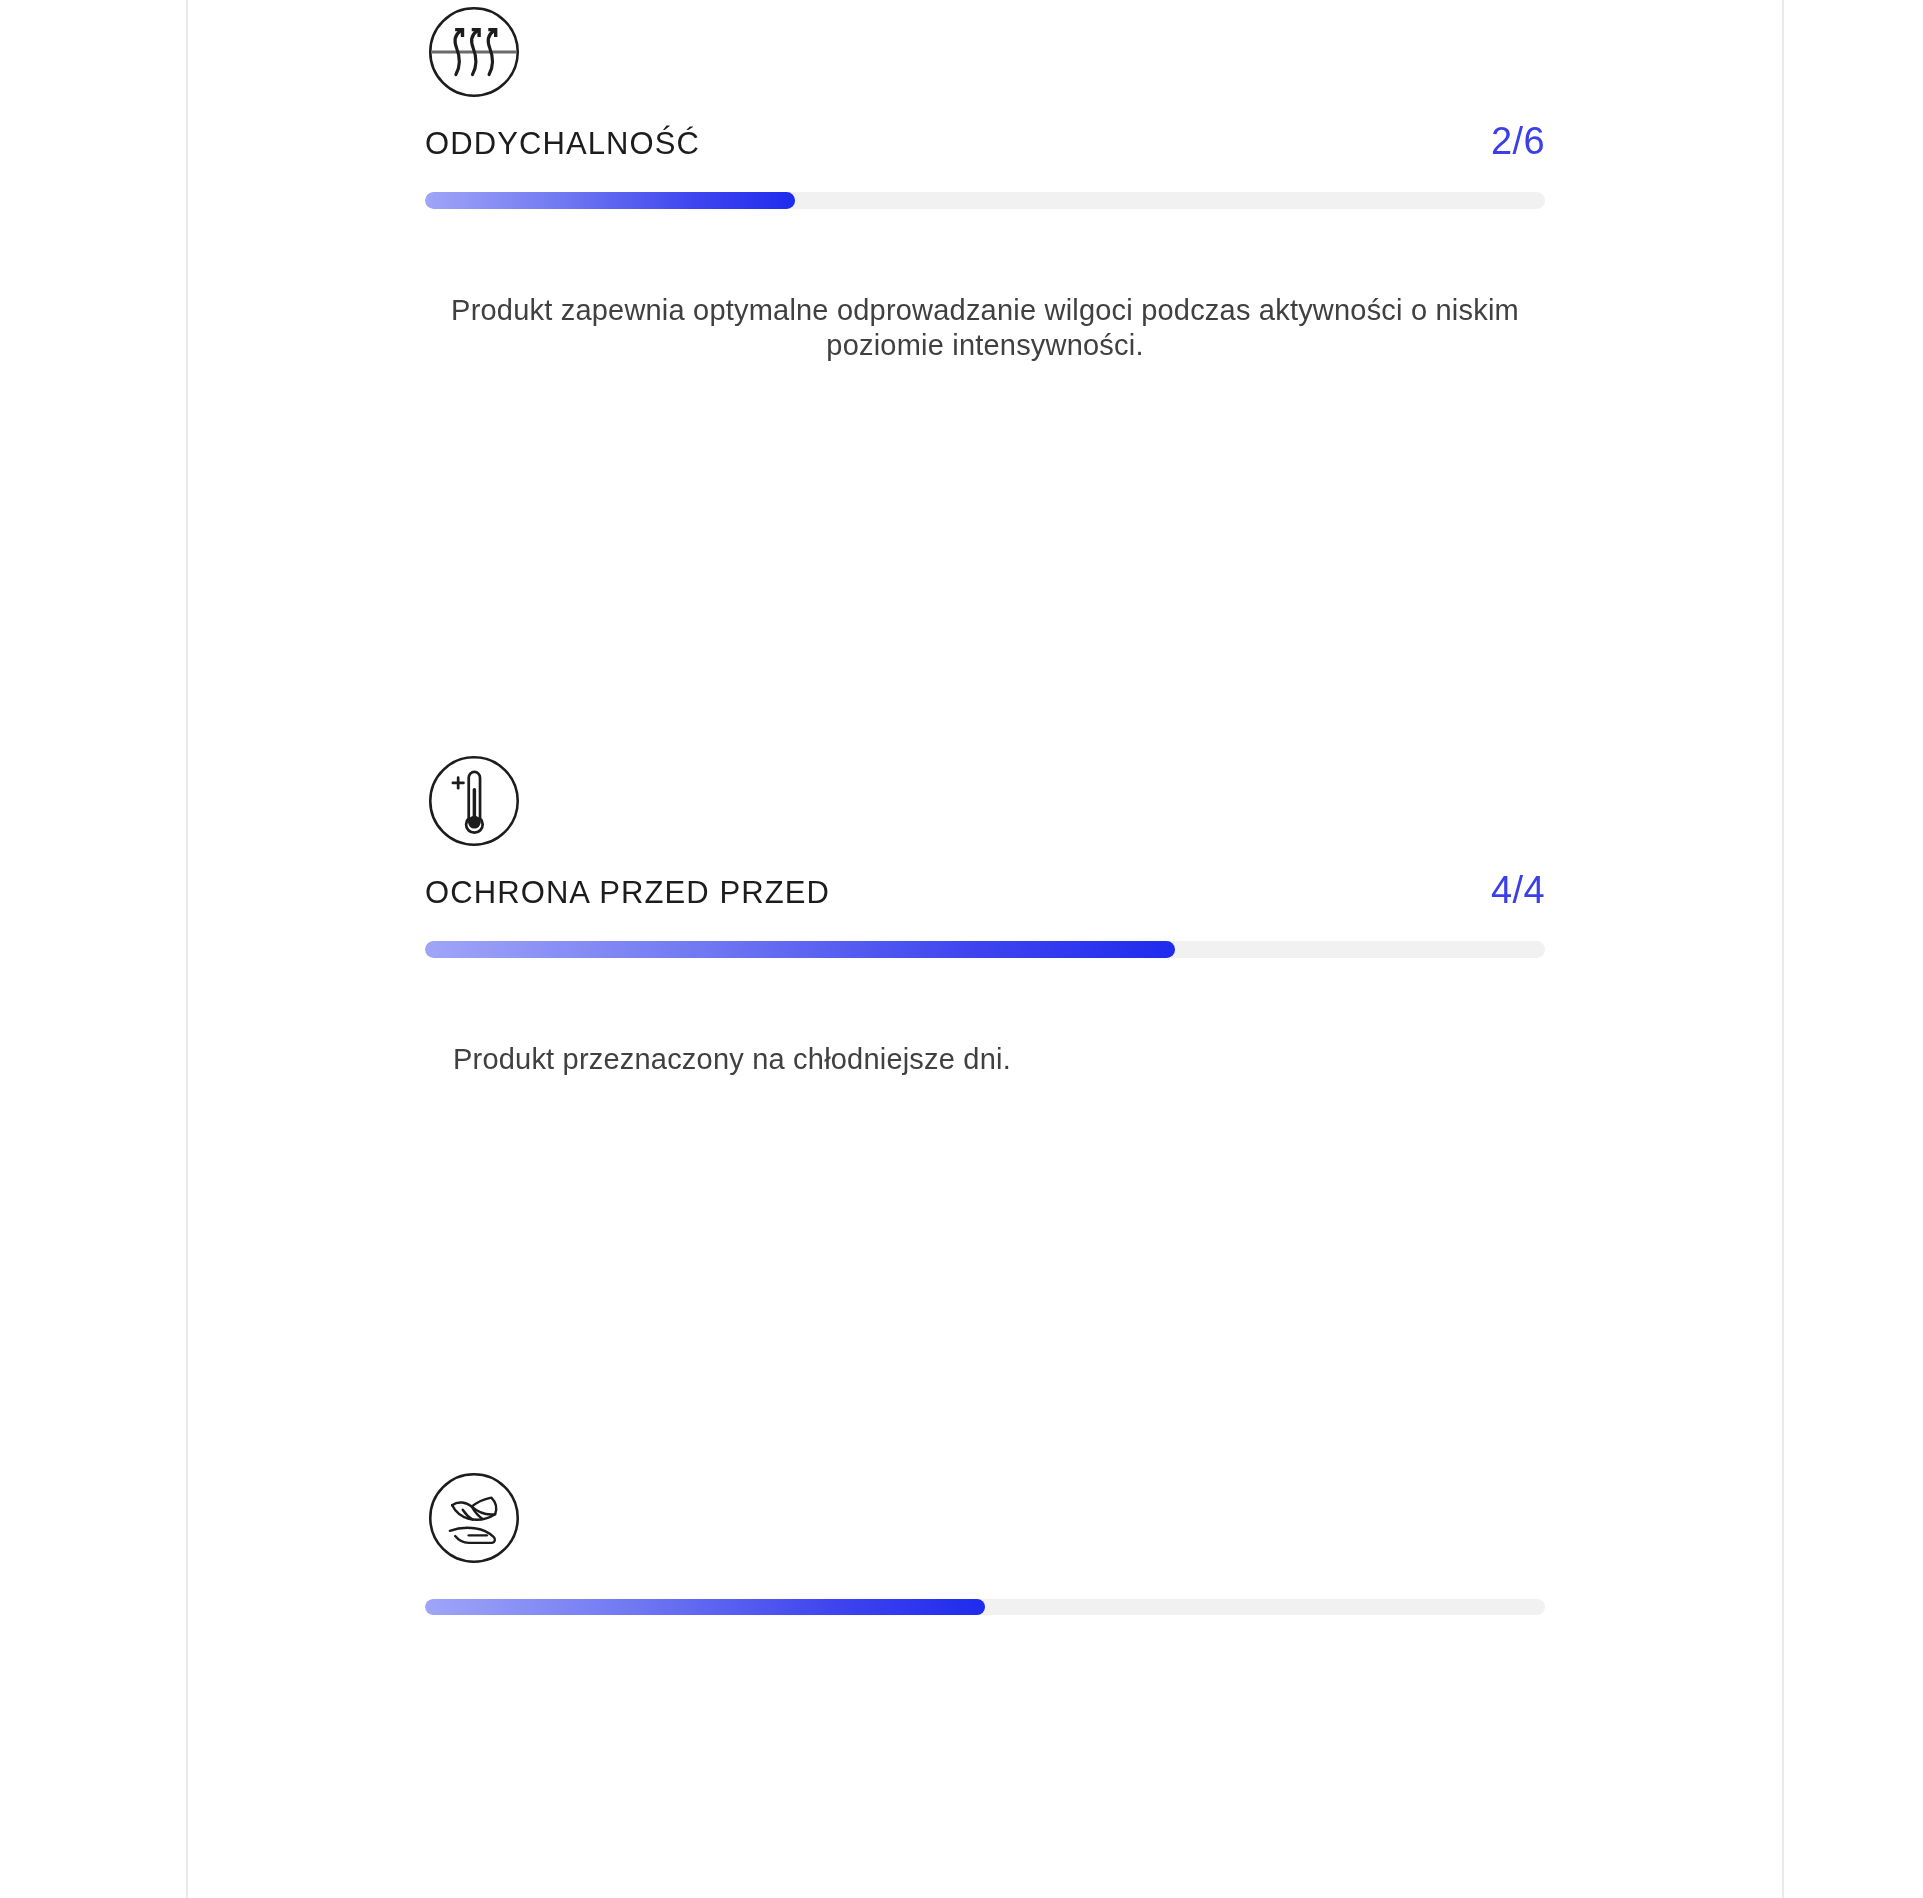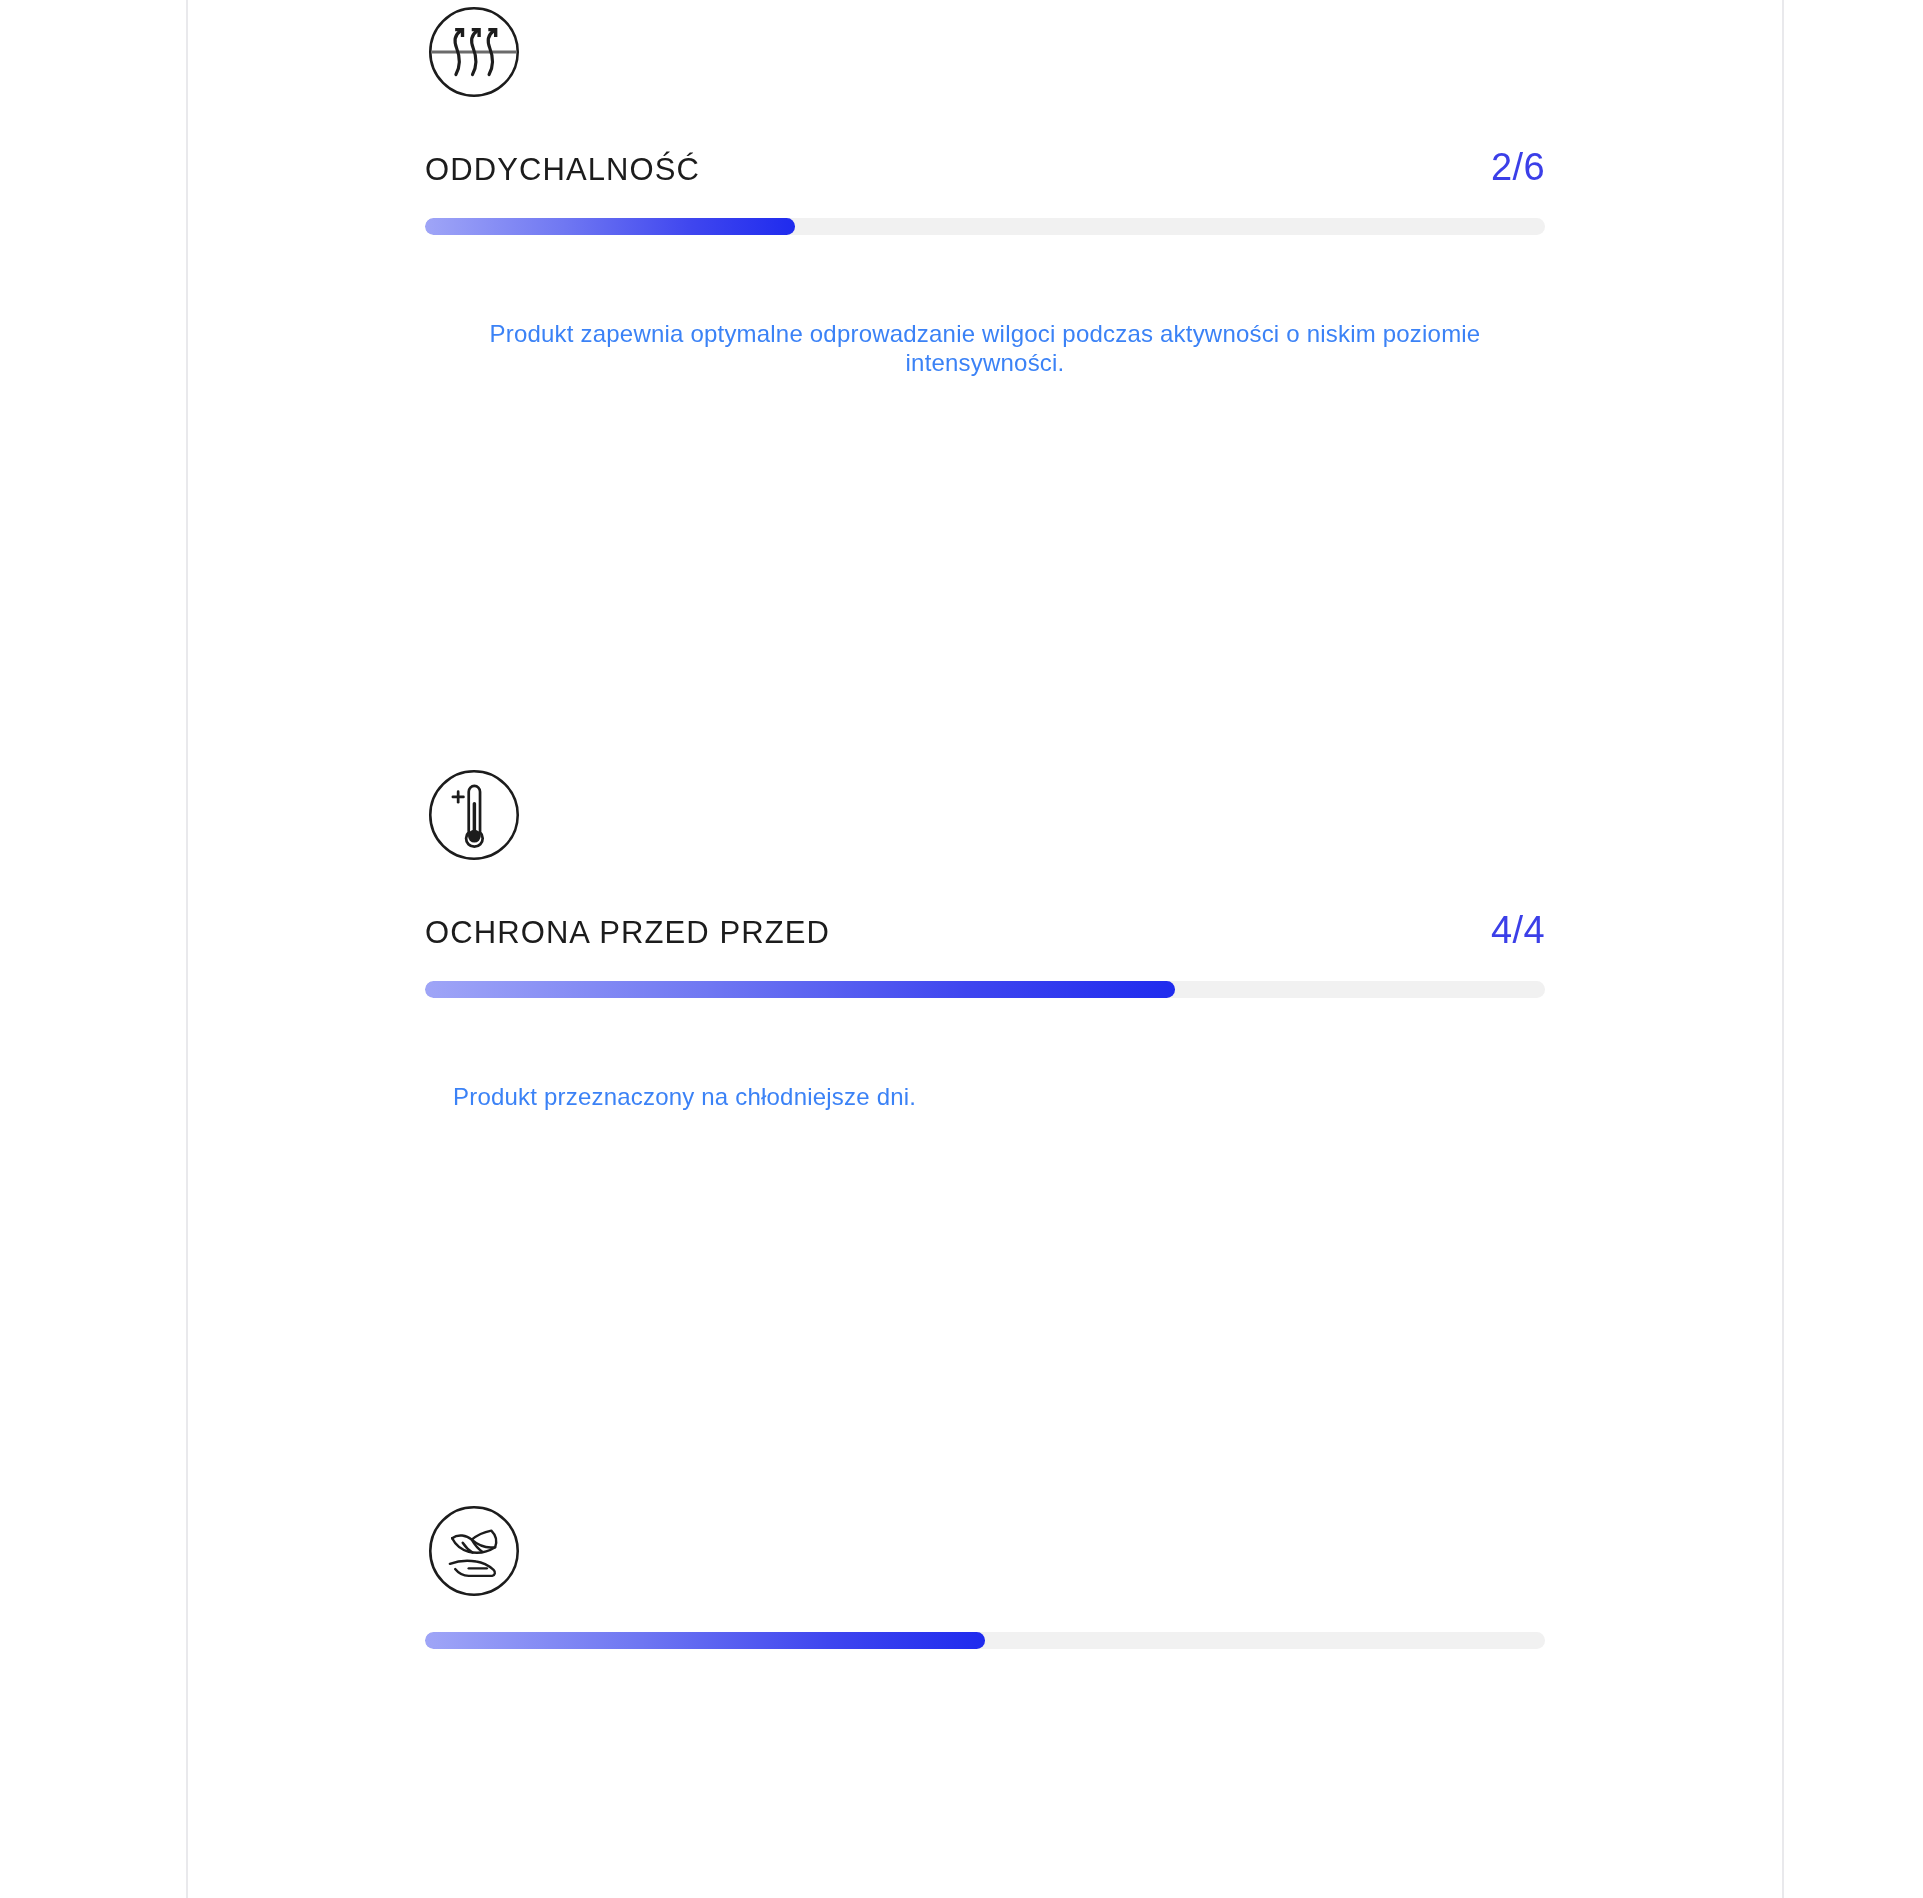--- a/index.html
+++ b/index.html
@@ -54,21 +54,21 @@
     height: 98px;
     display: block;
   }
 
   .attr-icon svg { display: block; width: 98px; height: 98px; }
 
   .attr-headrow {
     display: flex;
     align-items: baseline;
     justify-content: space-between;
-    margin-top: 47px;
+    margin-top: 21px;
   }
 
   .attr-title {
     font-size: 31px;
     letter-spacing: 1.1px;
     color: #1c1c1c;
     font-weight: 400;
     line-height: 1;
     white-space: nowrap;
   }
@@ -97,23 +97,23 @@
     position: absolute;
     left: 0;
     top: 0;
     height: 16.5px;
     border-radius: 8.3px;
     background: linear-gradient(to right, #9fa5f7 0%, #6f77f2 38%, #3f46ef 72%, #1f2bee 100%);
   }
 
   .attr-desc {
     margin-top: 84px;
-    font-size: 24px;
+    font-size: 29px;
     line-height: 1.24;
-    color: #3b82f6;
+    color: #404040;
     font-weight: 400;
     letter-spacing: 0.2px;
   }
 
   .attr-desc.center { text-align: center; }
   .attr-desc.left { text-align: left; margin-left: 28px; }
 </style>
 </head>
 <body>
 

